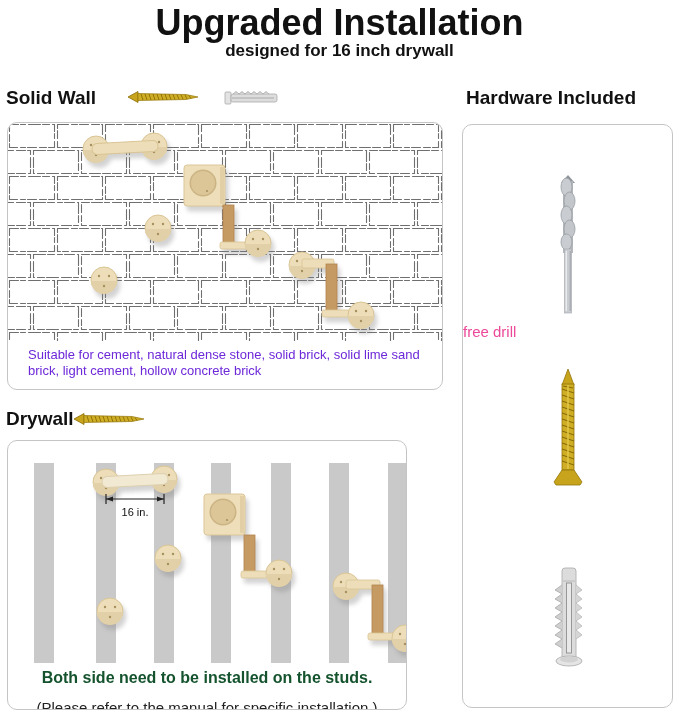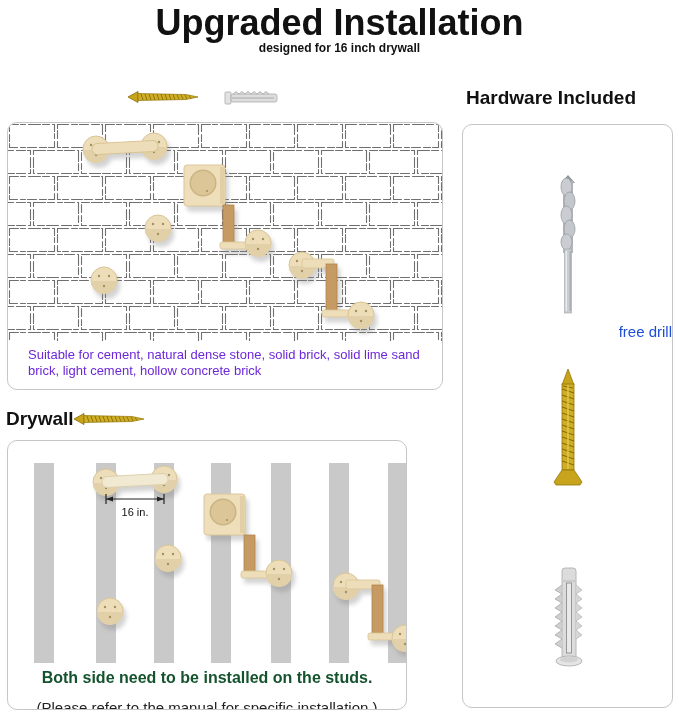--- a/index.html
+++ b/index.html
@@ -3,34 +3,34 @@
 <meta charset="utf-8">
 <style>
   html,body{margin:0;padding:0;background:#ffffff;}
   .stage{
     position:relative;width:679px;height:714px;background:#ffffff;
     font-family:"Liberation Sans", sans-serif;color:#111;overflow:hidden;
   }
   .title{position:absolute;top:2px;left:0;width:679px;text-align:center;
     font-size:36px;font-weight:700;letter-spacing:0px;}
   .subtitle{position:absolute;top:41px;left:0;width:679px;text-align:center;
-    font-size:12px;font-weight:700;}
+    font-size:17px;font-weight:700;}
   .sec-head{position:absolute;font-size:19px;font-weight:700;}
   .icon-abs{position:absolute;}
   .panel{position:absolute;border:1px solid #c5c5c5;border-radius:10px;
     background:#fff;overflow:hidden;box-sizing:border-box;}
   .panel svg.fill{position:absolute;left:0;top:0;}
   .cap1{position:absolute;left:20px;top:224px;width:404px;
     font-size:13px;line-height:1.2;color:#6d28d9;}
   .cap2b{position:absolute;left:0;top:228px;width:100%;text-align:center;
     font-size:16px;font-weight:700;color:#14532d;}
   .cap2n{position:absolute;left:0;top:246px;width:100%;text-align:center;
     font-size:15px;color:#222;margin-top:12px;}
-  .hw-label{position:absolute;left:0;top:198px;width:100%;text-align:right;
-    font-size:15px;color:#1d4ed8;}
+  .hw-label{position:absolute;left:0;top:198px;width:100%;text-align:left;
+    font-size:15px;color:#ec4899;}
   .furn{filter:drop-shadow(3px 5px 2px rgba(130,130,130,0.35));}
   .hidden-defs{position:absolute;width:0;height:0;overflow:hidden;}
 </style>
 </head>
 <body>
 
 <div class="stage">
 
   <svg class="hidden-defs" aria-hidden="true">
     <defs>
@@ -67,20 +67,21 @@
         <rect x="7" y="6" width="46" height="8" rx="2" fill="#dddddd" stroke="#a9a9a9" stroke-width="0.8"></rect>
         <path d="M9 6 L12 3.5 L15 6 L18 3.5 L21 6 L24 3.5 L27 6 L30 3.5 L33 6 L36 3.5 L39 6 L42 3.5 L45 6" fill="#d4d4d4" stroke="#9f9f9f" stroke-width="0.7"></path>
         <line x1="8" y1="10" x2="50" y2="10" stroke="#9f9f9f" stroke-width="0.8"></line>
       </g>
     </defs>
   </svg>
 
   <div class="title">Upgraded Installation</div>
   <div class="subtitle">designed for 16 inch drywall</div>
 
+  <div class="sec-head" style="left:6px;top:87px;">Solid Wall</div>
   <svg class="icon-abs" style="left:128px;top:90px;" width="72" height="14" viewBox="0 0 72 14">
     <use href="#screw-h"></use>
   </svg>
   <svg class="icon-abs" style="left:224px;top:88px;" width="56" height="20" viewBox="0 0 56 20">
     <use href="#anchor-h"></use>
   </svg>
 
   <div class="sec-head" style="left:466px;top:87px;">Hardware Included</div>
 
   <div class="panel" style="left:7px;top:122px;width:436px;height:268px;">

